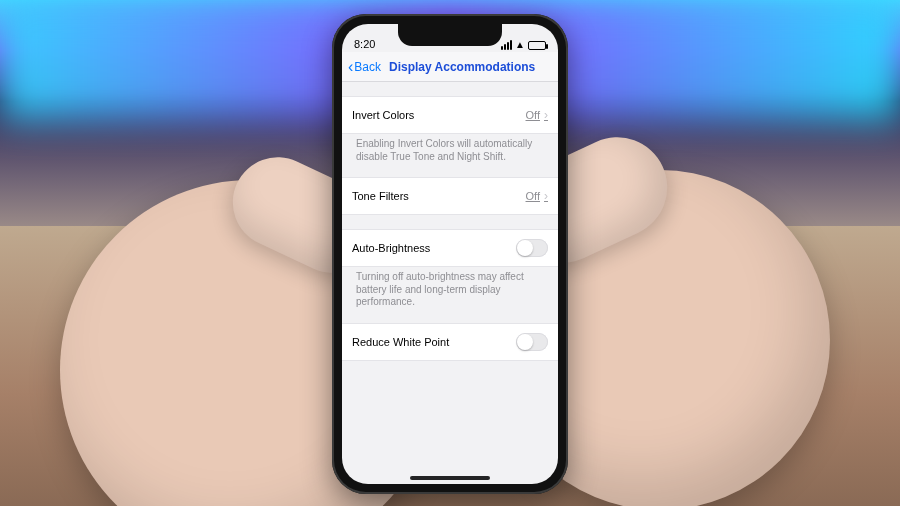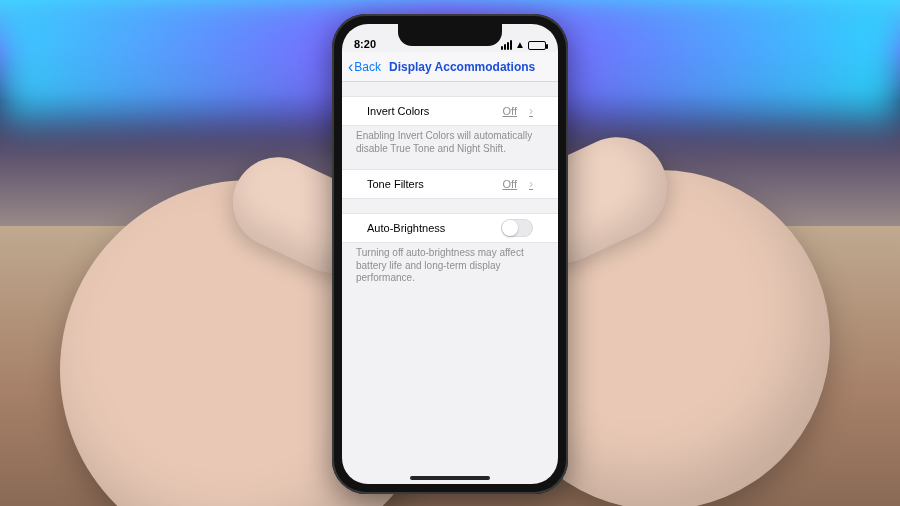--- a/index.html
+++ b/index.html
@@ -51,21 +51,21 @@
     z-index:5;
   }
   .home-indicator {
     position:absolute; bottom:4px; left:50%; transform:translateX(-50%);
     width:80px; height:4px; background:#000; border-radius:3px; opacity:.85;
   }
 
   
   .status {
     height:28px; display:flex; align-items:flex-end; justify-content:space-between;
-    padding:0 12px 2px; font-size:11px; font-weight:700; color:#000;
+    padding:0 12px 2px; font-size:11px; font-weight:400; color:#000;
   }
   .status .right { display:flex; align-items:center; gap:3px; }
   .sig-bars { display:flex; align-items:flex-end; gap:1px; }
   .sig-bars span { width:2px; background:#000; display:block; border-radius:1px; }
   .sig-bars span:nth-child(1){height:4px} .sig-bars span:nth-child(2){height:6px}
   .sig-bars span:nth-child(3){height:8px} .sig-bars span:nth-child(4){height:10px}
   .wifi-icon { font-size:10px; line-height:1; }
   .battery { width:18px; height:9px; border:1px solid #000; border-radius:2px; position:relative; }
   .battery::after { content:""; position:absolute; right:-3px; top:2px; width:2px; height:5px; background:#000; border-radius:1px;}
   .battery .fill { height:100%; background:#000; }
@@ -76,26 +76,26 @@
     padding:0 6px; border-bottom:1px solid #d9d9dd; background:#f7f7f9;
   }
   .back { display:flex; align-items:center; color:#0a7aff; font-size:12px; gap:1px; }
   .chevron-left { font-size:16px; line-height:1; }
   .nav-title { flex:1; text-align:left; padding-left:6px; font-size:12px; font-weight:600; color:#1d4ed8; }
 
   
   .content { font-size:10px; color:#000; }
   .spacer { height:14px; }
   .cell {
-    background:#fff; height:30px; padding:0 25px;
+    background:#fff; height:38px; padding:0 10px;
     display:flex; align-items:center; justify-content:space-between;
     border-top:1px solid #e4e4e8; border-bottom:1px solid #e4e4e8;
   }
   .cell .label { font-size:11px; }
-  .value { display:flex; align-items:center; gap:12px; color:#8e8e93; font-size:11px;text-decoration:underline; }
+  .value { display:flex; align-items:center; gap:4px; color:#8e8e93; font-size:11px;text-decoration:underline; }
   .chevron-right { color:#c7c7cc; font-size:12px; }
   .footer {
     padding:4px 14px 0; font-size:10px; line-height:1.25; color:#8e8e93;
   }
   .switch {
     width:32px; height:18px; background:#e9e9eb; border-radius:10px; position:relative;
     box-shadow: inset 0 0 0 1px #dcdce0;
   }
   .switch .knob {
     position:absolute; top:1px; left:1px; width:16px; height:16px; background:#fff;
@@ -165,18 +165,24 @@
       <div class="cell">
         <span class="label">Auto-Brightness</span>
         <span class="switch">
             <span class="knob"></span>
           </span>
       </div>
       <div class="footer">Turning off auto-brightness may affect battery life and long-term display performance.</div>
 
       <div class="spacer"></div>
 
+      <div class="cell">
+        <span class="label">Reduce White Point</span>
+        <span class="switch">
+            <span class="knob"></span>
+          </span>
+      </div>
 
     </div>
 
     <div class="home-indicator"></div>
   </div>
 </div>
 
 </body></html>

